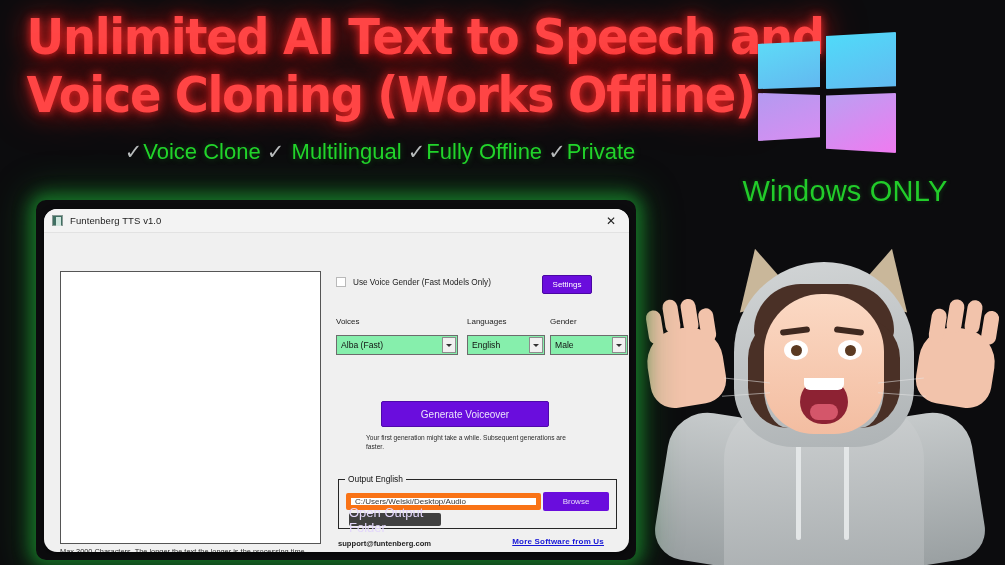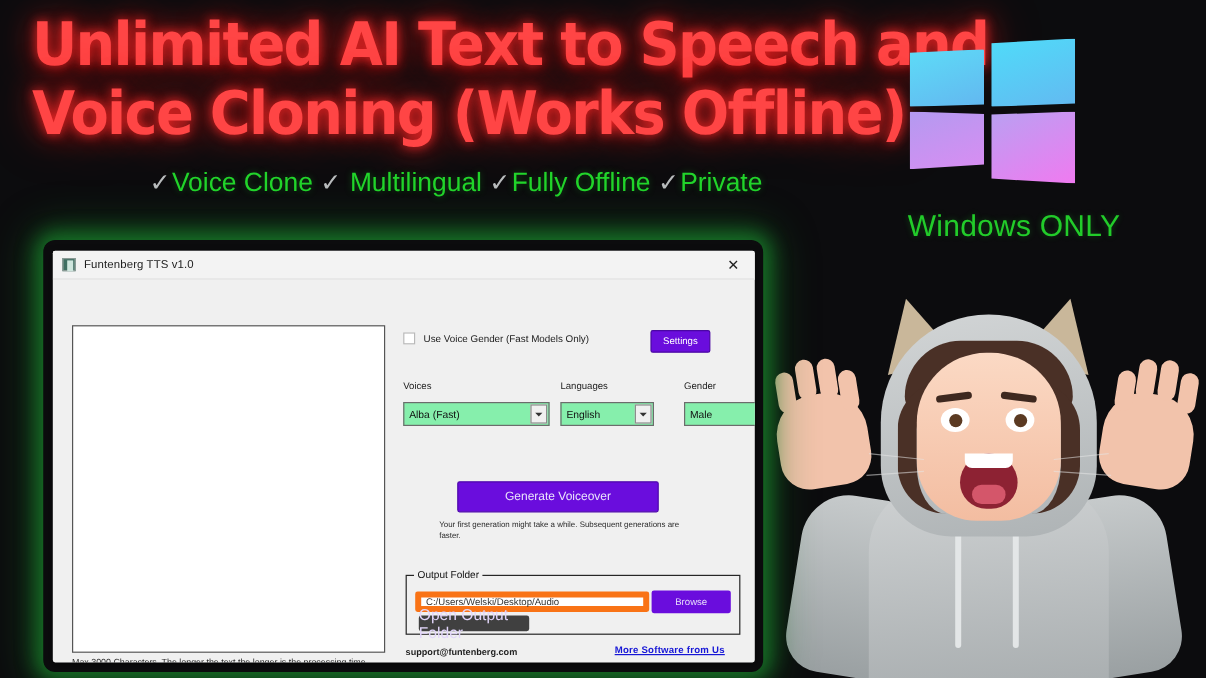--- a/index.html
+++ b/index.html
@@ -47,21 +47,21 @@
         background: linear-gradient(160deg,#4fdcf9 0%,#63b9f1 100%);
         clip-path: polygon(0 7%,100% 0,100% 95%,0 100%); }
   .p3 { left: 3px;  top: 63px; width: 62px; height: 48px;
         background: linear-gradient(160deg,#b39af0 0%,#d98df2 100%);
         clip-path: polygon(0 0,100% 4%,100% 92%,0 100%); }
   .p4 { left: 71px; top: 63px; width: 70px; height: 60px;
         background: linear-gradient(155deg,#b9a0f2 0%,#f07af0 100%);
         clip-path: polygon(0 4%,100% 0,100% 100%,0 93%); }
   .winonly {
     position: absolute; left: 700px; top: 175px; width: 290px; text-align: center;
-    color: #22cc2a; font-size: 25px; letter-spacing: .2px;
+    color: #22cc2a; font-size: 29px; letter-spacing: .2px;
     text-shadow: 0 0 5px rgba(30,200,40,.3);
   }
 
   
   .character { position: absolute; left: 636px; top: 232px; width: 369px; height: 333px; overflow: hidden; }
   .ch-torso { position: absolute; left: 88px; top: 170px; width: 200px; height: 175px;
               background: linear-gradient(175deg,#cfd2d3,#a8adaf); border-radius: 58px 58px 12px 12px; }
   .ch-arm { position: absolute; top: 180px; width: 76px; height: 150px;
             background: linear-gradient(180deg,#c6cacb,#9aa0a2); }
   .ch-arm.l { left: 26px; border-radius: 40px 10px 6px 30px; transform: rotate(9deg); }
@@ -95,21 +95,21 @@
   .ch-teeth { position: absolute; left: 4px; top: 0; width: 40px; height: 12px; background: #fff; border-radius: 0 0 6px 6px; }
   .ch-tongue { position: absolute; left: 10px; top: 26px; width: 28px; height: 16px; background: #d4566a; border-radius: 14px; }
   .ch-string { position: absolute; top: 200px; width: 5px; height: 108px; background: #e3e6e7; border-radius: 3px; }
   .ch-string.l { left: 160px; } .ch-string.r { left: 208px; }
   .whisk { position: absolute; height: 1px; background: rgba(230,230,230,.55); }
 
   
   .appglow { position: absolute; left: 36px; top: 200px; width: 600px; height: 360px;
              border-radius: 10px; box-shadow: 0 0 16px 6px rgba(26,140,46,.72), 0 0 34px 12px rgba(20,110,34,.4); }
   .appwin { position: absolute; left: 44px; top: 209px; width: 585px; height: 343px;
-            background: #f0f0f0; border-radius: 2px; overflow: hidden;
+            background: #f0f0f0; border-radius: 13px; overflow: hidden;
             box-shadow: 0 2px 6px rgba(0,0,0,.55); }
   .titlebar { height: 24px; background: #f3f3f3; border-bottom: 1px solid #e2e2e2;
               display: flex; align-items: center; padding: 0 4px 0 8px; }
   .tb-icon { width: 11px; height: 11px; background: #3f6f62; border: 1px solid #8a9a95; flex: 0 0 auto; }
   .tb-icon i { display: block; width: 5px; height: 9px; background: #cfe6de; margin: 1px 0 0 3px; }
   .tb-title { font-size: 9.5px; color: #1d1d1d; margin-left: 7px; letter-spacing: .1px; }
   .tb-close { margin-left: auto; width: 28px; height: 22px; display: flex; align-items: center;
               justify-content: center; font-size: 12px; color: #222; cursor: default; }
 
   .appbody { position: relative; height: 319px; }
@@ -122,21 +122,21 @@
   .cbrow { position: absolute; left: 0; top: 44px; display: flex; align-items: center; }
   .cbox { width: 10px; height: 10px; background: #fff; border: 1px solid #b9b9b9; }
   .cblabel { font-size: 8.2px; color: #1b1b1b; margin-left: 7px; }
   .btn-settings { position: absolute; right: 29px; top: 42px; width: 50px; height: 19px;
                   background: #6a0ddd; color: #fff; font-size: 8px; border: 1px solid #4a07a3;
                   border-radius: 2px; display: flex; align-items: center; justify-content: center; cursor: default; }
 
   .field { position: absolute; top: 84px; }
   .f-voices { left: 0; width: 122px; }
   .f-langs  { left: 131px; width: 78px; }
-  .f-gender { left: 214px; width: 78px; margin-left: 20px; }
+  .f-gender { left: 214px; width: 78px; }
   .flabel { font-size: 8px; color: #1d1d1d; margin-bottom: 9px; }
   .select { height: 20px; background: #86efac; border: 1px solid #6c6c6c; display: flex; align-items: center;
             position: relative; }
   .select span.val { font-size: 8.6px; color: #111; padding-left: 4px; }
   .select .arrow { position: absolute; right: 1px; top: 1px; bottom: 1px; width: 14px; background: #f0f0f0;
                    border: 1px solid #8d8d8d; display: flex; align-items: center; justify-content: center; }
   .select .arrow i { width: 0; height: 0; border-left: 3px solid transparent; border-right: 3px solid transparent;
                      border-top: 3px solid #333; }
 
   .btn-generate { position: absolute; left: 45px; top: 168px; width: 168px; height: 26px;
@@ -283,21 +283,21 @@
             <span class="arrow">
                 <i></i>
               </span>
           </div>
         </div>
 
         <div class="btn-generate">Generate Voiceover</div>
         <div class="genhint">Your first generation might take a while. Subsequent generations are faster.</div>
 
         <div class="grp">
-          <span class="grp-title">Output Folder</span>
+          <span class="grp-title">Output English</span>
           <div class="path">
             <span>C:/Users/Welski/Desktop/Audio</span>
           </div>
           <div class="btn-browse">Browse</div>
           <div class="btn-open">Open Output Folder</div>
         </div>
 
         <div class="support">support@funtenberg.com</div>
         <div class="morelink">More Software from Us</div>
 

